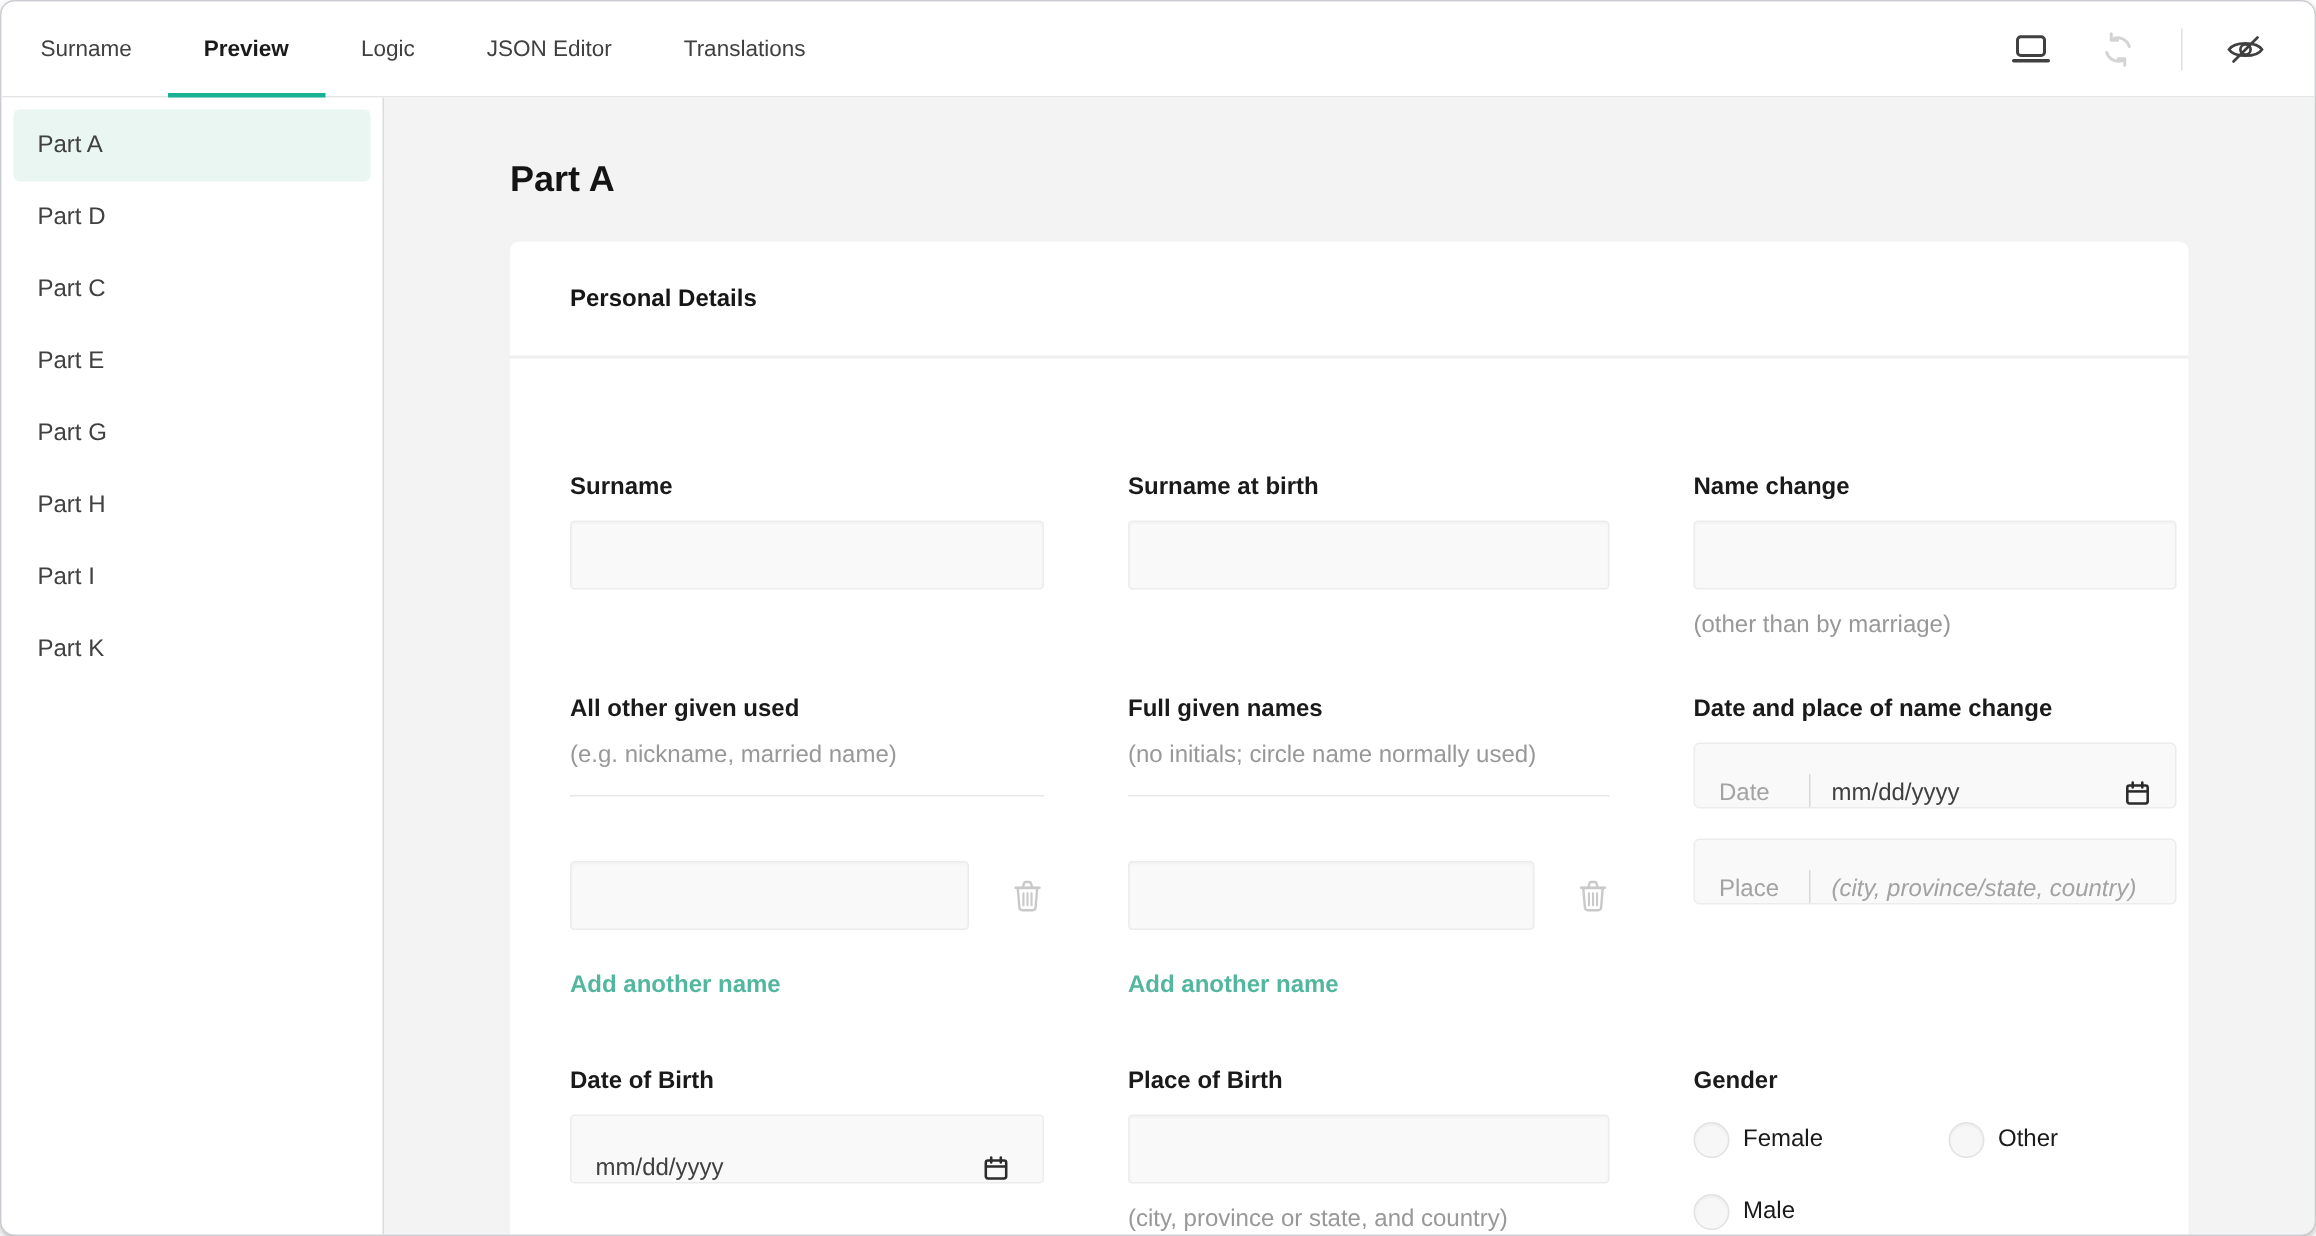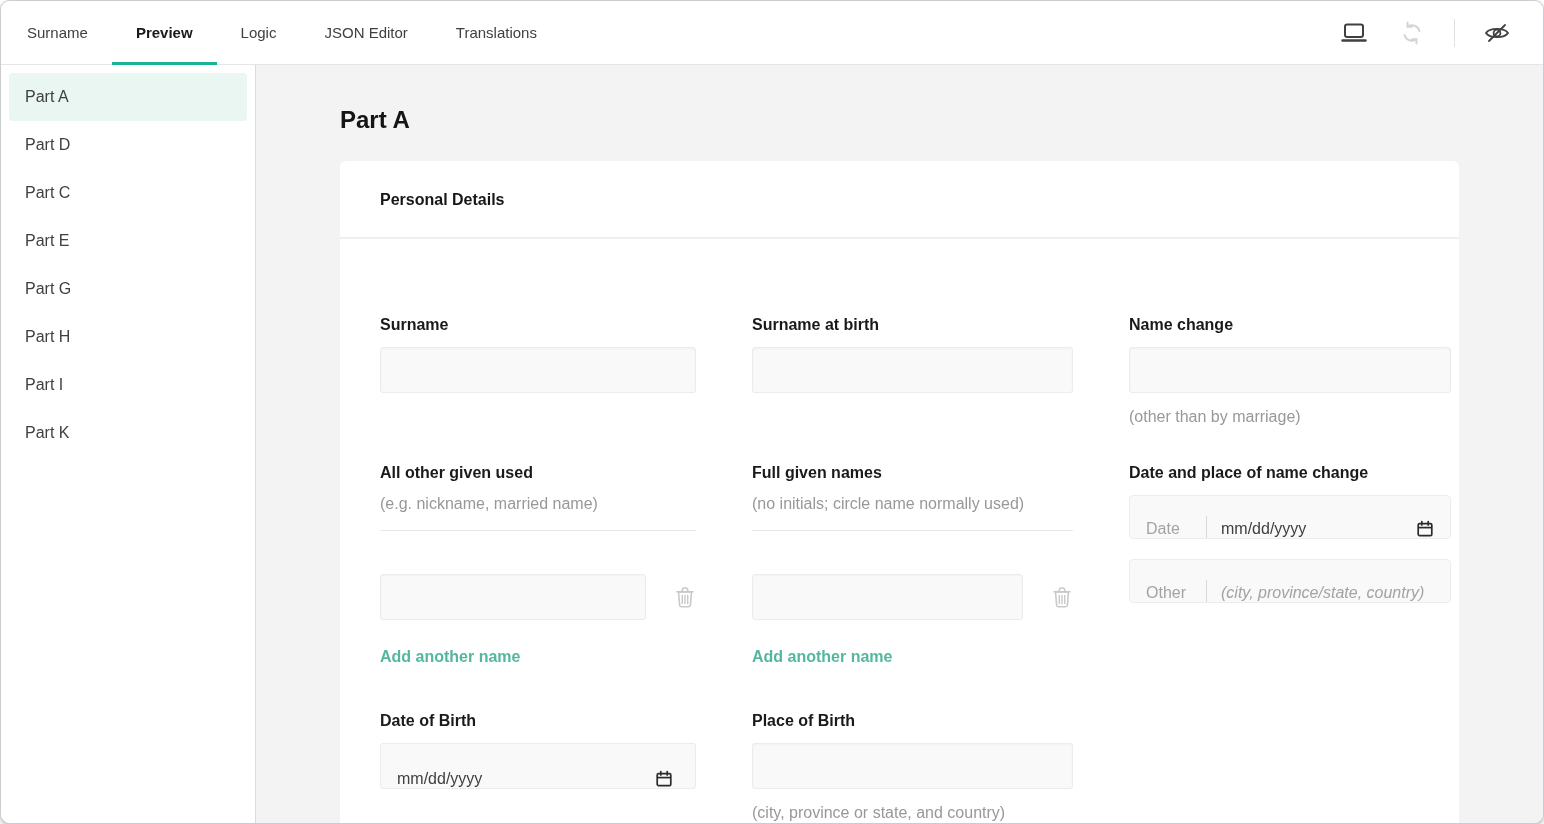--- a/index.html
+++ b/index.html
@@ -258,21 +258,21 @@
                 <span class="value-text">mm/dd/yyyy</span>
                 <span class="cal-right">
                   <svg width="18" height="18" viewBox="0 0 18 18" fill="none">
                     <rect x="2.2" y="3.6" width="13.6" height="12" rx="1.4" stroke="#2b2b2b" stroke-width="1.7"></rect>
                     <path d="M5.8 1.6 v3.4 M12.2 1.6 v3.4" stroke="#2b2b2b" stroke-width="1.7" stroke-linecap="round"></path>
                     <path d="M2.4 7.6 h13.2" stroke="#2b2b2b" stroke-width="1.7"></path>
                   </svg>
                 </span>
               </div>
               <div class="composite">
-                <span class="prefix">Other</span>
+                <span class="prefix">Place</span>
                 <span class="vsep"></span>
                 <span class="placeholder-text">(city, province/state, country)</span>
               </div>
             </div>
           </div>
 
           <div class="grid row3">
             <div class="cell">
               <span class="q-label">Date of Birth</span>
               <div class="composite date-input">
@@ -284,19 +284,36 @@
                     <path d="M2.4 7.6 h13.2" stroke="#2b2b2b" stroke-width="1.7"></path>
                   </svg>
                 </span>
               </div>
             </div>
             <div class="cell">
               <span class="q-label">Place of Birth</span>
               <input class="text-input" type="text" style="">
               <div class="q-desc desc-under">(city, province or state, and country)</div>
             </div>
+            <div class="cell">
+              <span class="q-label" style="margin-bottom:0;">Gender</span>
+              <div class="radio-grid">
+                <div class="radio-item">
+                  <span class="radio-circle"></span>
+                  <span class="radio-label">Female</span>
+                </div>
+                <div class="radio-item">
+                  <span class="radio-circle"></span>
+                  <span class="radio-label">Other</span>
+                </div>
+                <div class="radio-item">
+                  <span class="radio-circle"></span>
+                  <span class="radio-label">Male</span>
+                </div>
+              </div>
+            </div>
           </div>
 
         </div>
       </div>
     </section>
   </div>
 </div>
 
 </body></html>

